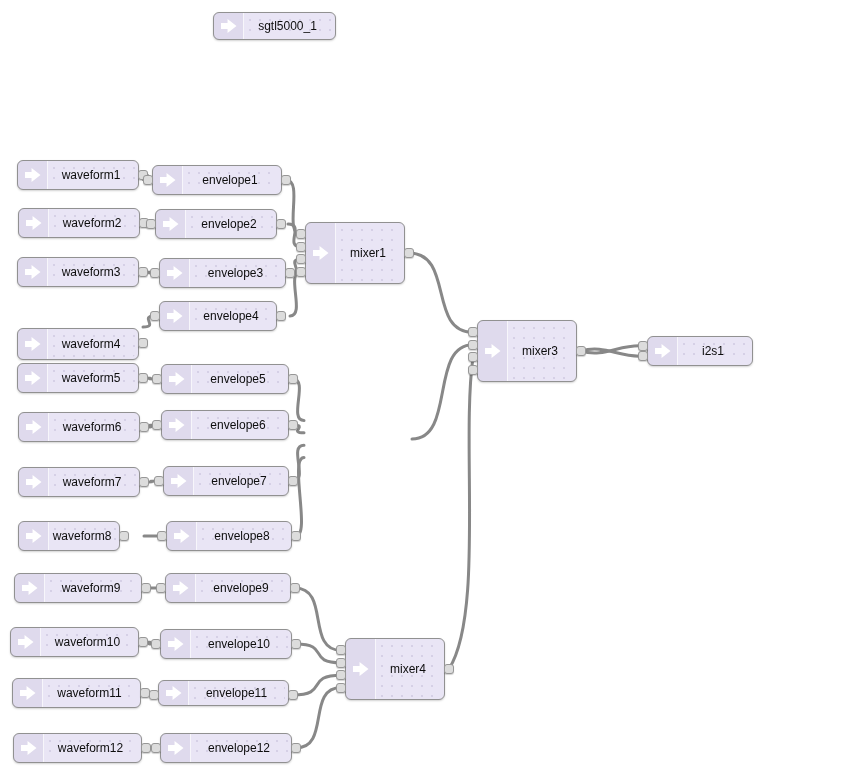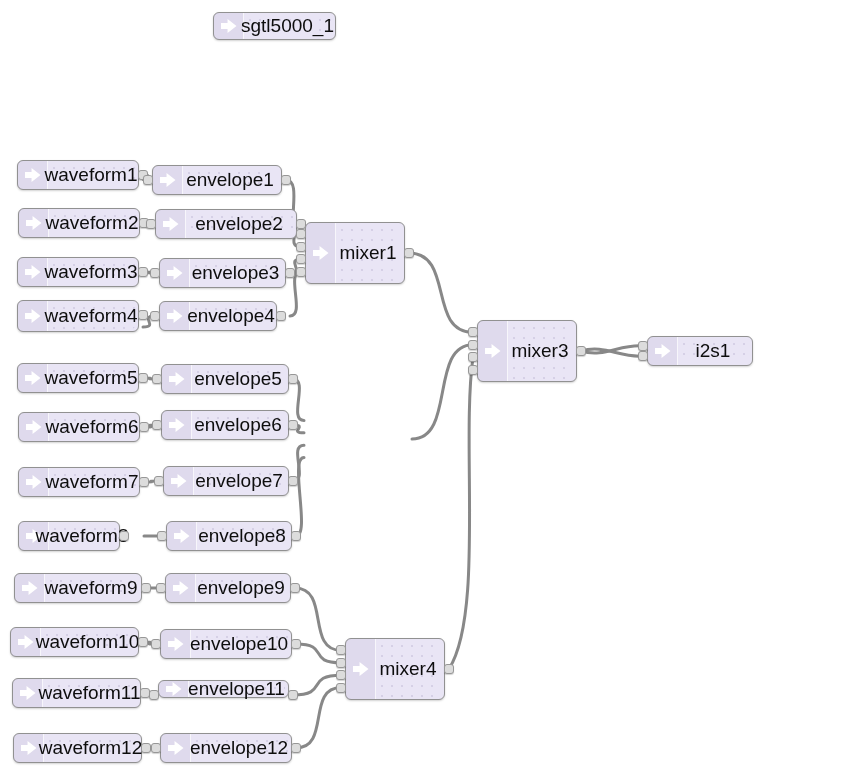--- a/index.html
+++ b/index.html
@@ -65,21 +65,21 @@
   }
   .node-label {
     position: absolute;
     left: 29px;
     right: 3px;
     top: 0;
     bottom: 0;
     display: flex;
     align-items: center;
     justify-content: center;
-    font-size: 19px;
+    font-size: 12px;
     color: #0d0d0d;
     white-space: nowrap;
     pointer-events: none;
   }
   .port {
     position: absolute;
     width: 10px;
     height: 10px;
     box-sizing: border-box;
     background: #dcdcdc;
@@ -149,21 +149,21 @@
       <div class="port" style="right: -10px; top: 9px;"></div>
     </div>
     <div class="node" style="left: 18px; top: 208px; width: 122px; height: 30px;">
       <div class="icon-strip">
         <div class="arrow-icon"></div>
       </div>
       <div class="dots"></div>
       <div class="node-label">waveform2</div>
       <div class="port" style="right: -10px; top: 9px;"></div>
     </div>
-    <div class="node" style="left: 155px; top: 209px; width: 142px; height: 30px;">
+    <div class="node" style="left: 155px; top: 209px; width: 122px; height: 30px;">
       <div class="icon-strip">
         <div class="arrow-icon"></div>
       </div>
       <div class="dots"></div>
       <div class="node-label">envelope2</div>
       <div class="port" style="left: -10px; top: 9px;"></div>
       <div class="port" style="right: -10px; top: 9px;"></div>
     </div>
     <div class="node" style="left: 17px; top: 257px; width: 122px; height: 30px;">
       <div class="icon-strip">
@@ -175,21 +175,21 @@
     </div>
     <div class="node" style="left: 159px; top: 258px; width: 127px; height: 30px;">
       <div class="icon-strip">
         <div class="arrow-icon"></div>
       </div>
       <div class="dots"></div>
       <div class="node-label">envelope3</div>
       <div class="port" style="left: -10px; top: 9px;"></div>
       <div class="port" style="right: -10px; top: 9px;"></div>
     </div>
-    <div class="node" style="left: 17px; top: 300px; width: 122px; height: 32px;">
+    <div class="node" style="left: 17px; top: 328px; width: 122px; height: 32px;">
       <div class="icon-strip">
         <div class="arrow-icon"></div>
       </div>
       <div class="dots"></div>
       <div class="node-label">waveform4</div>
       <div class="port" style="right: -10px; top: 9px;"></div>
     </div>
     <div class="node" style="left: 159px; top: 301px; width: 118px; height: 30px;">
       <div class="icon-strip">
         <div class="arrow-icon"></div>
@@ -302,21 +302,21 @@
       <div class="port" style="right: -10px; top: 9px;"></div>
     </div>
     <div class="node" style="left: 12px; top: 678px; width: 129px; height: 30px;">
       <div class="icon-strip">
         <div class="arrow-icon"></div>
       </div>
       <div class="dots"></div>
       <div class="node-label">waveform11</div>
       <div class="port" style="right: -10px; top: 9px;"></div>
     </div>
-    <div class="node" style="left: 158px; top: 680px; width: 131px; height: 18px;">
+    <div class="node" style="left: 158px; top: 680px; width: 131px; height: 26px;">
       <div class="icon-strip">
         <div class="arrow-icon"></div>
       </div>
       <div class="dots"></div>
       <div class="node-label">envelope11</div>
       <div class="port" style="left: -10px; top: 9px;"></div>
       <div class="port" style="right: -10px; top: 9px;"></div>
     </div>
     <div class="node" style="left: 13px; top: 733px; width: 129px; height: 30px;">
       <div class="icon-strip">

